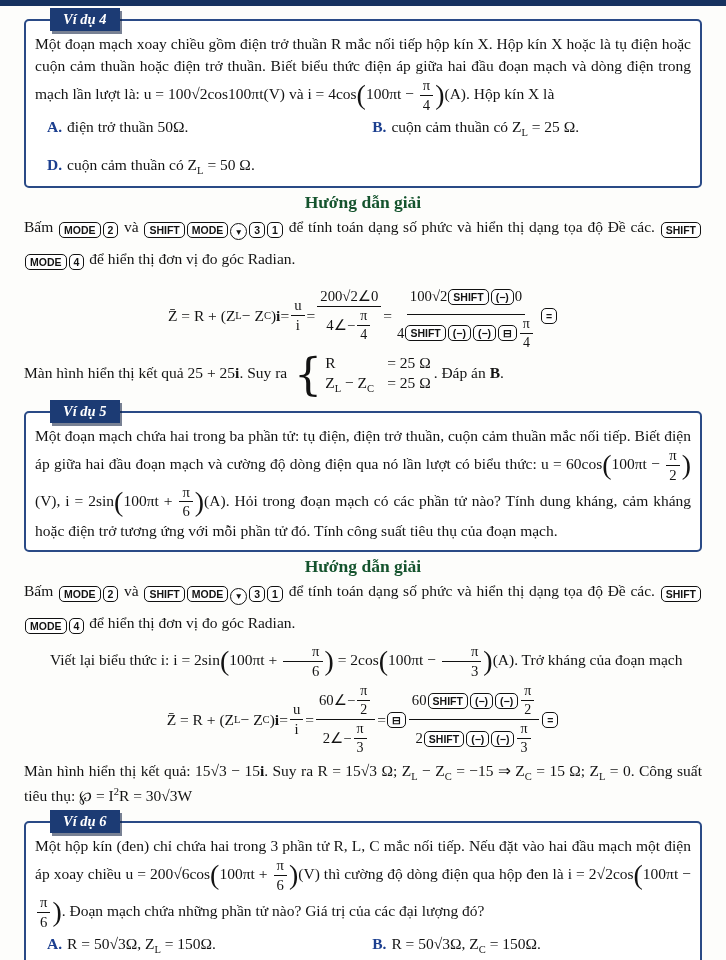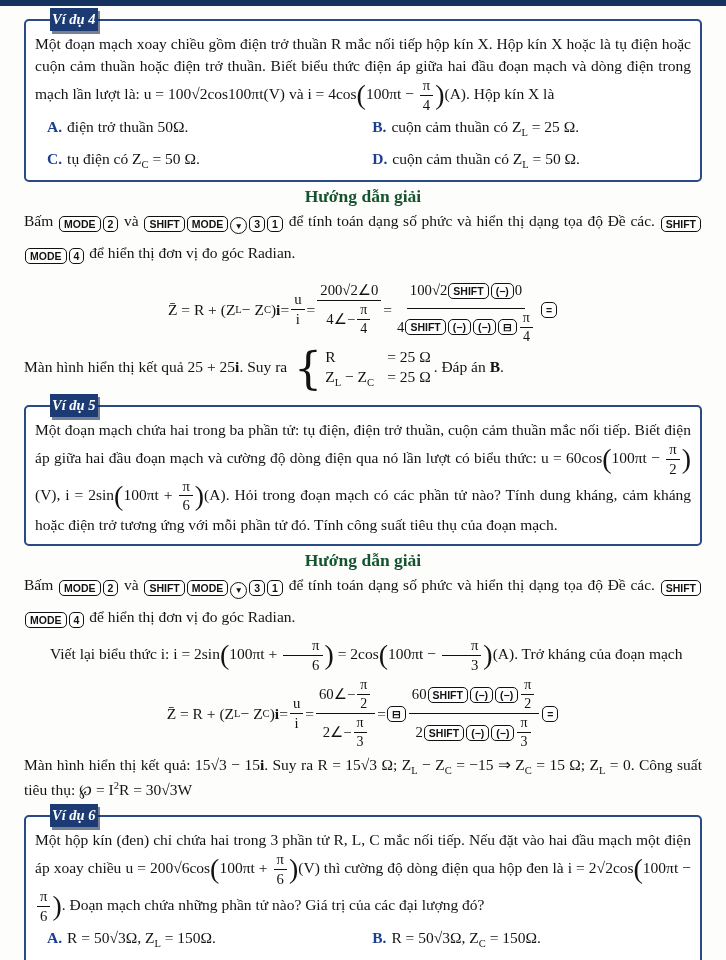--- a/index.html
+++ b/index.html
@@ -6,24 +6,24 @@
   body{
     width:726px;height:960px;overflow:hidden;background:#fdfdfb;
     font-family:"Liberation Serif",serif;color:#131313;font-size:15.5px;
   }
   .page{position:relative;width:726px;height:960px;}
   .top-bar{height:6px;background:#16325f;width:100%;}
   .example{position:relative;margin:13px 24px 0;border:2.5px solid #2a4a86;border-radius:5px;padding:5px 9px 6px;background:#fff;}
   .tab{
     position:absolute;top:-13px;left:24px;background:#1c3b74;color:#fff;
     font-weight:700;font-style:italic;font-size:14.5px;line-height:20px;
-    padding:1px 2px 2px;box-shadow:2px 3px 0 rgba(10,25,60,.55);
+    padding:1px 13px 2px;box-shadow:2px 3px 0 rgba(10,25,60,.55);
   }
   .prob{margin:7px 0 2px;text-align:justify;line-height:1.42;}
-  .opts{display:grid;grid-template-columns:1.02fr 1fr;row-gap:8px;padding-left:12px;margin:2px 0 1px;}
+  .opts{display:grid;grid-template-columns:1.02fr 1fr;row-gap:14px;padding-left:12px;margin:2px 0 1px;}
   .opt{line-height:1.45;}
   .optL{color:#1c3f8f;font-weight:700;margin-right:5px;}
   .hdg{text-align:center;color:#14532d;font-weight:700;font-size:17.5px;margin:4px 0 1px;font-family:"Liberation Serif",serif;}
   .para{margin:1px 24px;text-align:justify;line-height:1.5;}
   .para.indent{text-indent:26px;}
   .math{display:flex;justify-content:center;align-items:center;margin:3px 24px 2px;line-height:1.25;}
   .frac{display:inline-flex;flex-direction:column;align-items:center;vertical-align:middle;margin:0 2px;font-size:95%;}
   .fn{display:inline-flex;align-items:center;justify-content:center;border-bottom:1.3px solid #111;padding:0 3px 1px;line-height:1.15;}
   .fd{display:inline-flex;align-items:center;justify-content:center;padding:1px 3px 0;line-height:1.15;}
   .key{
@@ -52,21 +52,20 @@
 
   <section class="example">
     <div class="tab">Ví dụ 4</div>
     <p class="prob">Một đoạn mạch xoay chiều gồm điện trở thuần R mắc nối tiếp hộp kín X. Hộp kín X hoặc là tụ điện hoặc cuộn cảm thuần hoặc điện trở thuần. Biết biểu thức điện áp giữa hai đầu đoạn mạch và dòng điện trong mạch lần lượt là: u = 100√2cos100πt(V) và i = 4cos<span class="bigp">(</span>100πt − <span class="frac">
           <span class="fn">π</span>
           <span class="fd">4</span>
         </span><span class="bigp">)</span>(A). Hộp kín X là</p>
     <div class="opts">
       <div class="opt"><span class="optL">A.</span><span>điện trở thuần 50Ω.</span></div>
       <div class="opt"><span class="optL">B.</span><span>cuộn cảm thuần có Z<sub>L</sub> = 25 Ω.</span></div>
-      <div class="opt"><span class="optL">C.</span><span>tụ điện có Z<sub>C</sub> = 50 Ω.</span></div>
       <div class="opt"><span class="optL">D.</span><span>cuộn cảm thuần có Z<sub>L</sub> = 50 Ω.</span></div>
     </div>
   </section>
 
   <h3 class="hdg">Hướng dẫn giải</h3>
   <p class="para">Bấm <span class="key">MODE</span><span class="key">2</span> và <span class="key">SHIFT</span><span class="key">MODE</span><span class="ckey">▼</span><span class="key">3</span><span class="key">1</span> để tính toán dạng số phức và hiển thị dạng tọa độ Đề các. <span class="key">SHIFT</span><span class="key">MODE</span><span class="key">4</span> để hiển thị đơn vị đo góc Radian.</p>
   <div class="math">Z̄ = R + (Z<sub>L</sub> − Z<sub>C</sub>)<b>i</b> = <span class="frac">
         <span class="fn">u</span>
         <span class="fd">i</span>
       </span> = <span class="frac">

